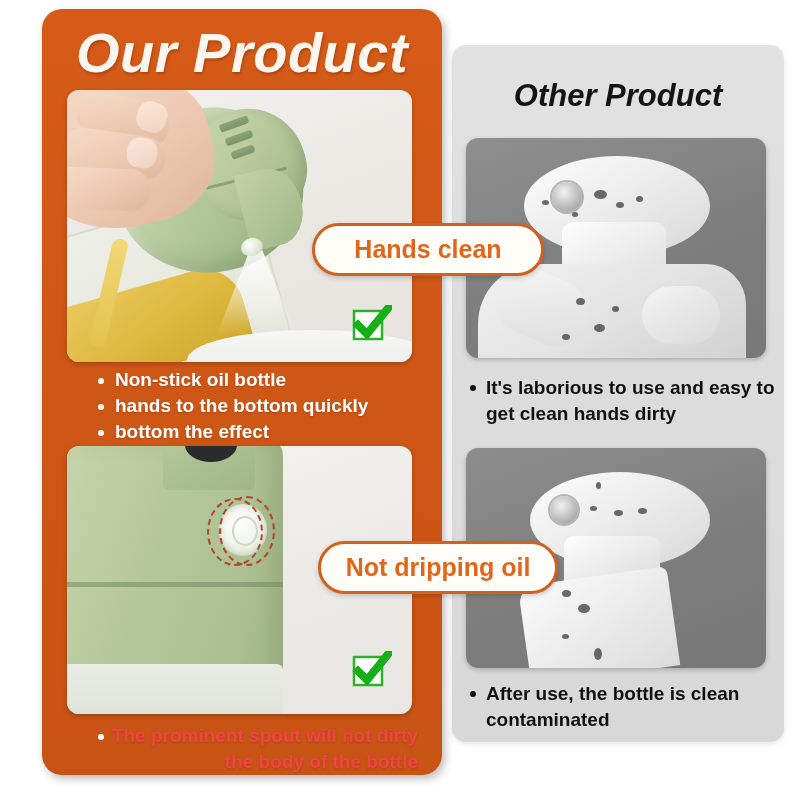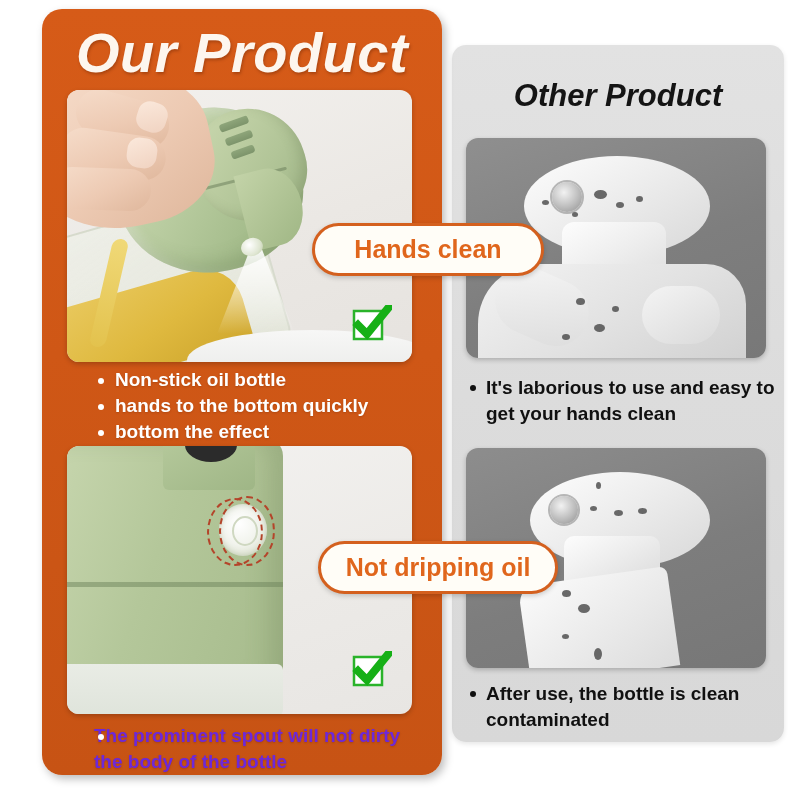--- a/index.html
+++ b/index.html
@@ -353,25 +353,25 @@
     left: 2px; top: 11px;
     width: 6px; height: 6px;
     background: #ffffff;
     border-radius: 50%;
   }
   #our-features { left: 96px; top: 367px; width: 330px; }
 
   #our-note {
     position: absolute;
     left: 78px; top: 723px; width: 340px;
-    color: #6d28d9;
+    color: #ef4444;
     font-weight: bold;
     font-size: 19px;
     line-height: 1.35;
-    text-align: left;
+    text-align: right;
     padding-left: 16px;
     box-sizing: border-box;
     z-index: 12;
     text-shadow: 0 1px 2px rgba(110,40,0,0.3);
   }
   #our-note::before {
     content: "";
     position: absolute;
     left: 20px; top: 11px;
     width: 6px; height: 6px;
@@ -435,21 +435,21 @@
     <div class="ph spot" style="left:124px;top:58px;width:7px;height:5px;"></div>
     <div class="ph spot" style="left:148px;top:62px;width:9px;height:6px;"></div>
     <div class="ph spot" style="left:172px;top:60px;width:9px;height:6px;"></div>
     <div class="ph spot" style="left:130px;top:34px;width:5px;height:7px;"></div>
     <div class="ph spot" style="left:96px;top:142px;width:9px;height:7px;"></div>
     <div class="ph spot" style="left:112px;top:156px;width:12px;height:9px;"></div>
     <div class="ph spot" style="left:96px;top:186px;width:7px;height:5px;"></div>
     <div class="ph spot" style="left:128px;top:200px;width:8px;height:12px;"></div>
   </div>
 
-  <div class="other-note" id="other-note-top">It's laborious to use and easy to get your hands clean</div>
+  <div class="other-note" id="other-note-top">It's laborious to use and easy to get clean hands dirty</div>
   <div class="other-note" id="other-note-bottom">After use, the bottle is clean contaminated</div>
 
   <div class="panel" id="left-panel"></div>
 
   <div id="our-title">Our Product</div>
 
   <div class="photo-card" id="photo-our-top">
     <div class="ph" id="our-glass"></div>
     <div class="ph" id="our-oil"></div>
     <div class="ph" id="our-oil-stream"></div>

